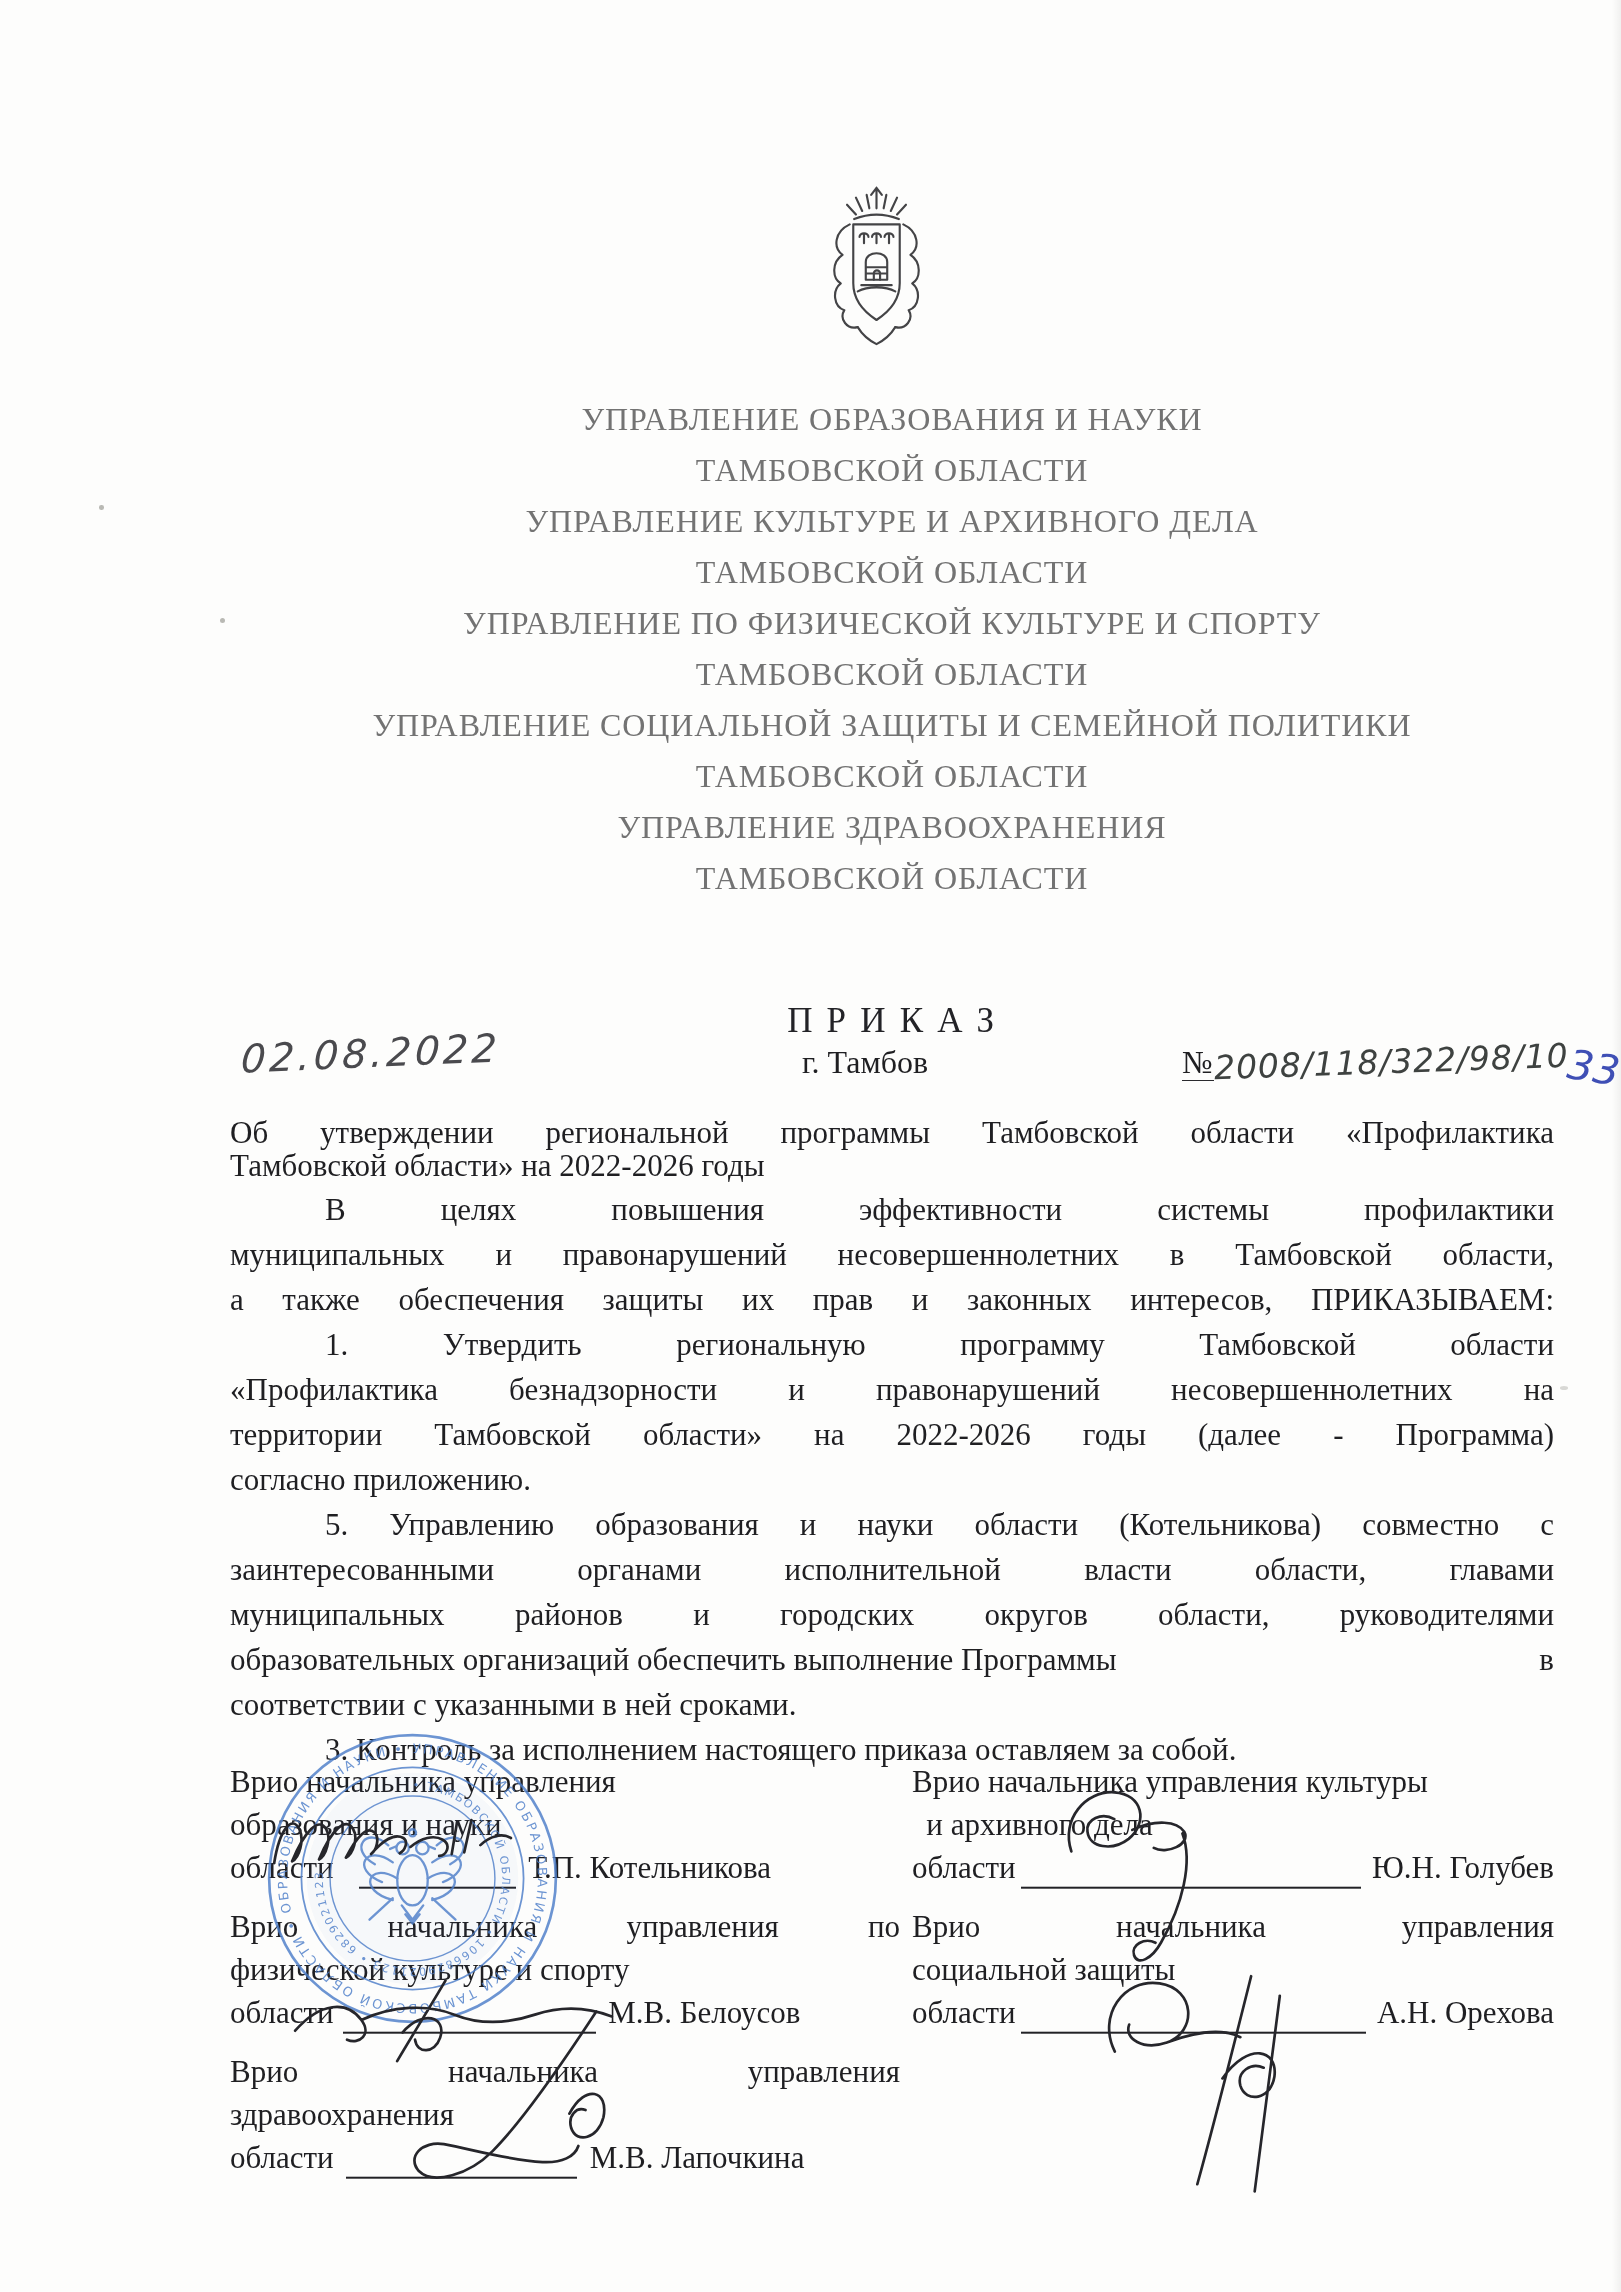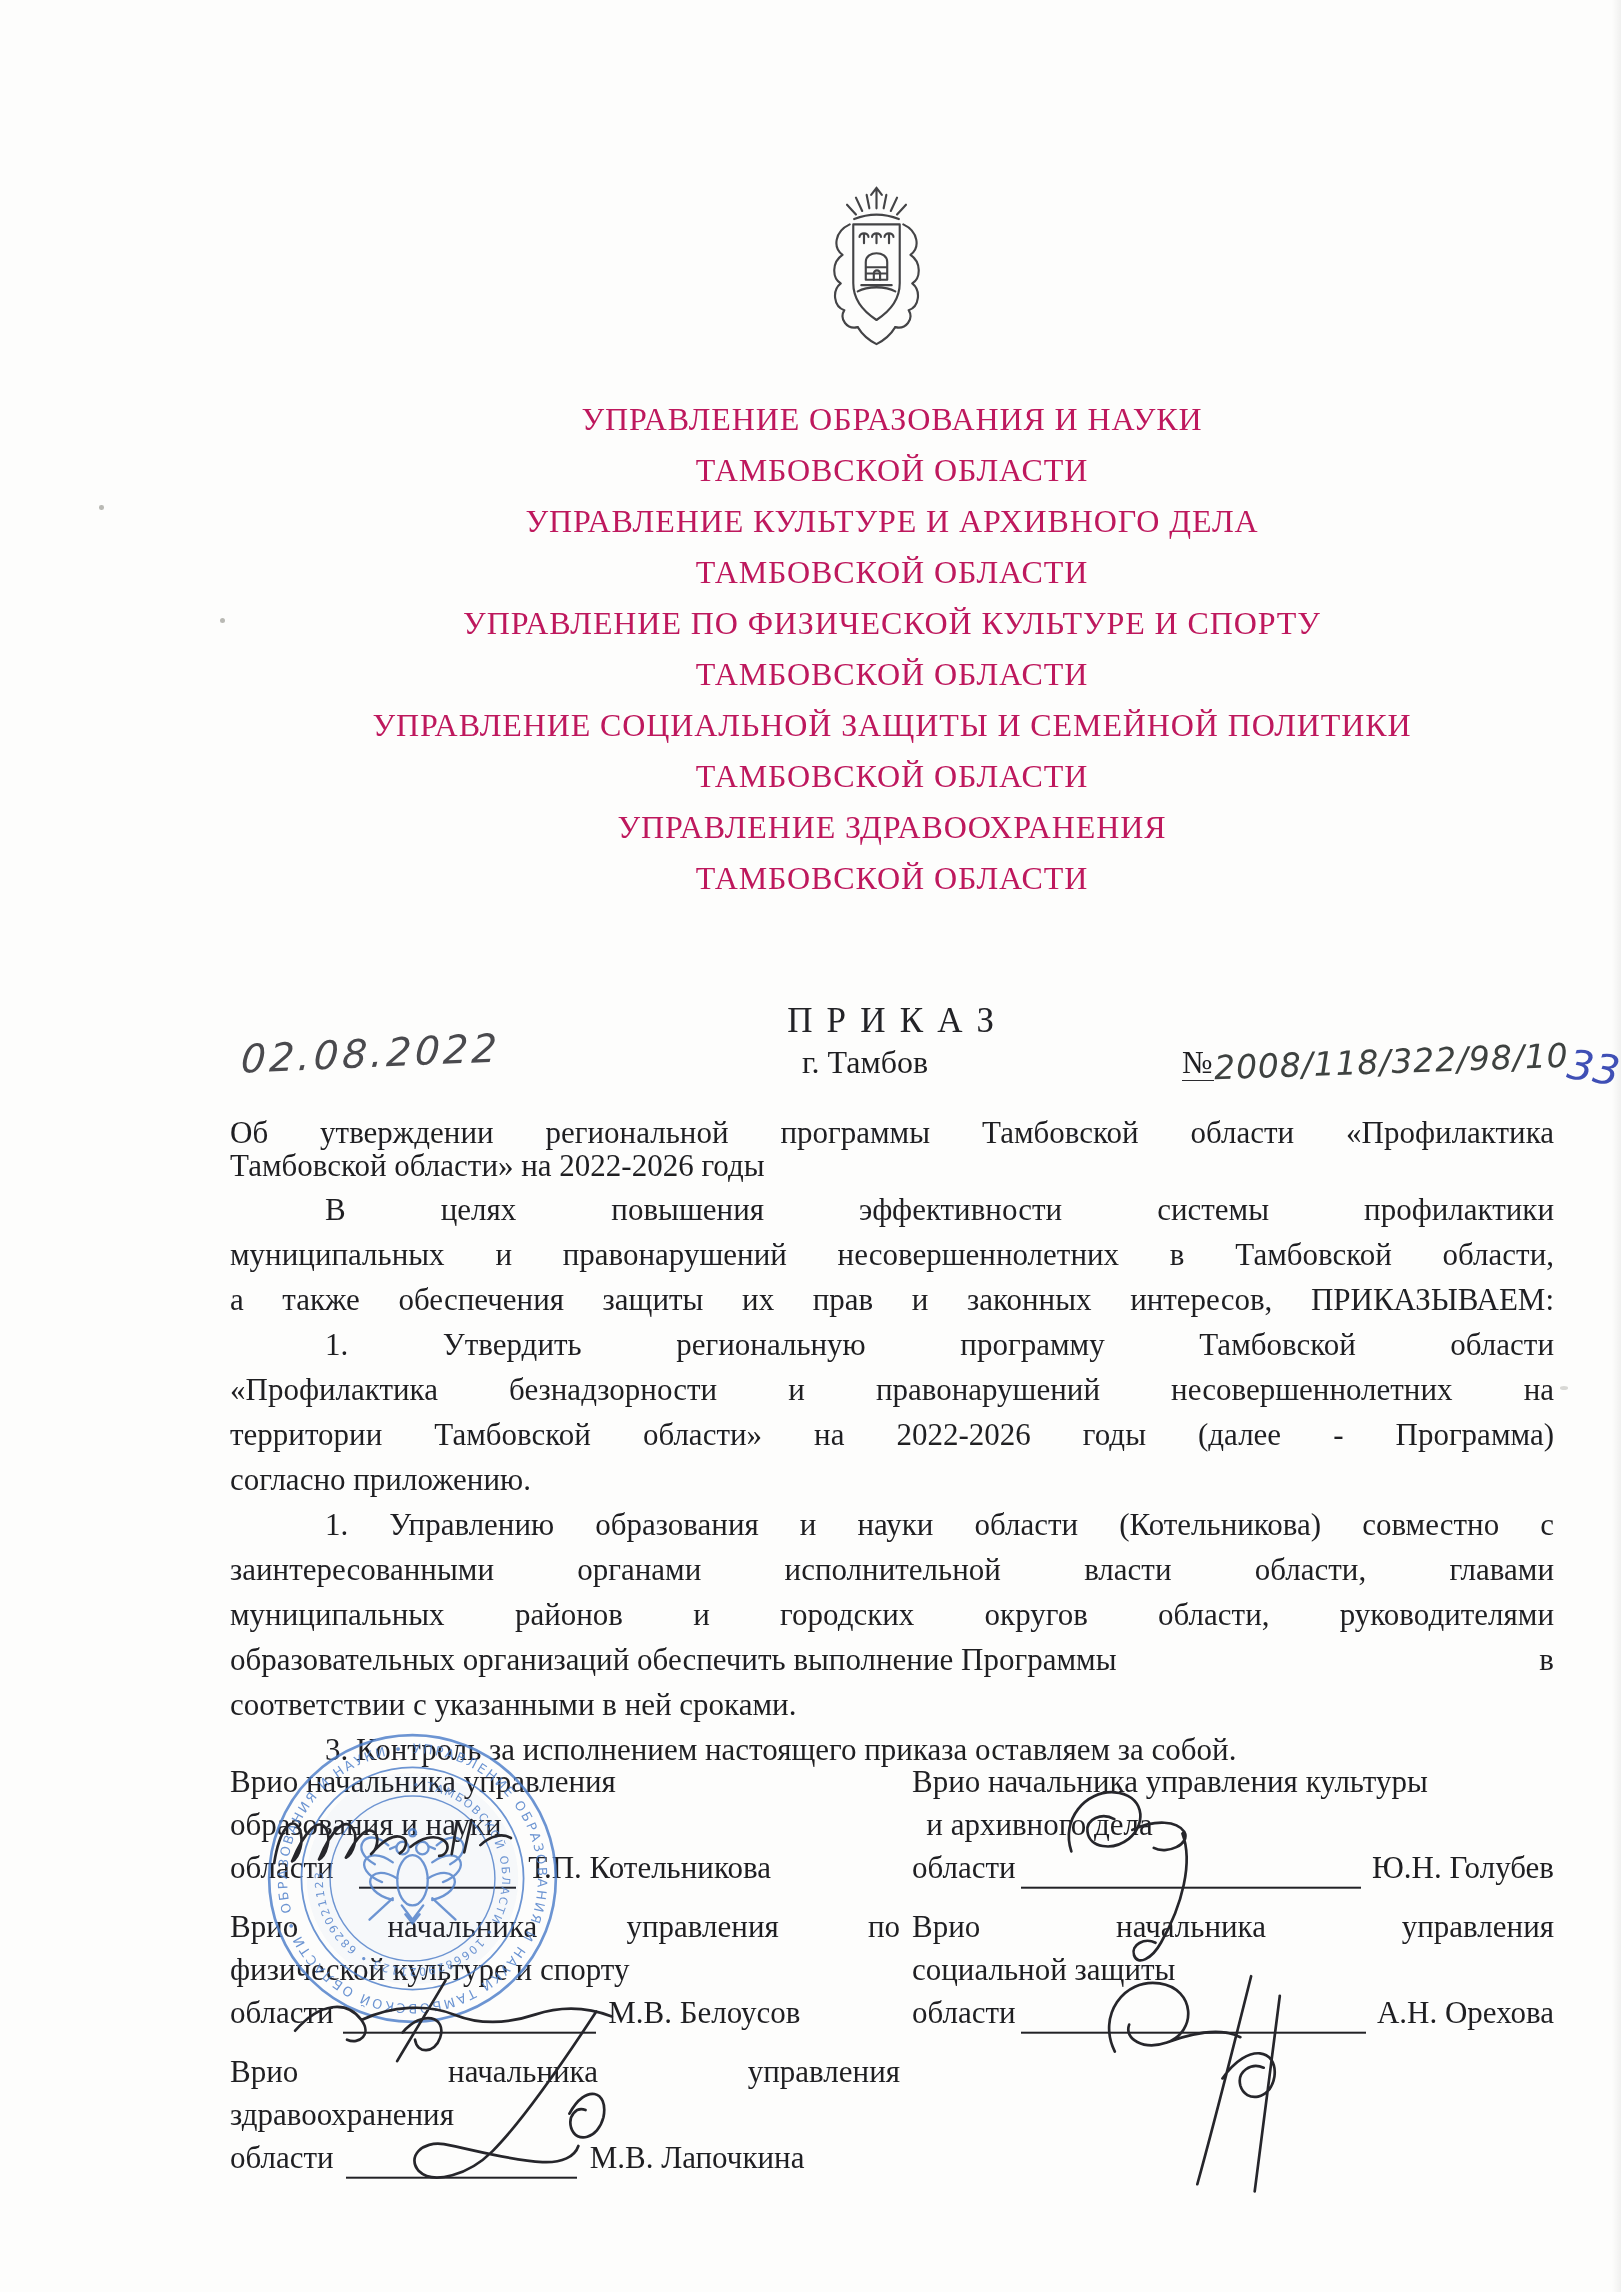--- a/index.html
+++ b/index.html
@@ -11,21 +11,21 @@
   }
   .edge-shade { position:absolute; right:0; top:0; width:9px; height:100%;
     background:linear-gradient(to left, rgba(0,0,0,0.05), rgba(0,0,0,0)); }
   .speck { position:absolute; background:#b9b9b4; border-radius:50%; }
 
   
   .emblem { position:absolute; left:822px; top:183px; }
 
   
   .letterhead { position:absolute; left:230px; top:394px; width:1324px;
-    text-align:center; font-size:32px; line-height:51px; letter-spacing:0.9px; color:#be185d; }
+    text-align:center; font-size:32px; line-height:51px; letter-spacing:0.9px; color:#737373; }
 
   .order-title { position:absolute; left:230px; top:1001px; width:1324px;
     text-align:center; font-size:35px; letter-spacing:2.7px; color:#232327; }
 
   
   .dateline { position:absolute; left:230px; top:1026px; width:1324px; height:81px; }
   .hw-date { position:absolute; left:10.7px; top:5.4px;
     font-family:"DejaVu Sans", sans-serif; font-style:italic; font-size:39px;
     letter-spacing:3.6px; color:#4a4a4e; transform:rotate(-2.5deg) skewX(-6deg); }
   .place { position:absolute; left:0; right:54px; top:18px; text-align:center; font-size:32px; }
@@ -124,21 +124,21 @@
   </div>
 
   <div class="body-block">
     <div class="just indent">В целях повышения эффективности системы профилактики</div>
     <div class="just">муниципальных и правонарушений несовершеннолетних в Тамбовской области,</div>
     <div class="just">а также обеспечения защиты их прав и законных интересов, ПРИКАЗЫВАЕМ:</div>
     <div class="just indent">1. Утвердить региональную программу Тамбовской области</div>
     <div class="just">«Профилактика безнадзорности и правонарушений несовершеннолетних на</div>
     <div class="just">территории Тамбовской области» на 2022-2026 годы (далее - Программа)</div>
     <div class="line">согласно приложению.</div>
-    <div class="just indent">1. Управлению образования и науки области (Котельникова) совместно с</div>
+    <div class="just indent">5. Управлению образования и науки области (Котельникова) совместно с</div>
     <div class="just">заинтересованными органами исполнительной власти области, главами</div>
     <div class="just">муниципальных районов и городских округов области, руководителями</div>
     <div class="split">
       <span>образовательных организаций обеспечить выполнение Программы</span>
       <span>в</span>
     </div>
     <div class="line">соответствии с указанными в ней сроками.</div>
     <div class="line indent">3. Контроль за исполнением настоящего приказа оставляем за собой.</div>
   </div>
 

